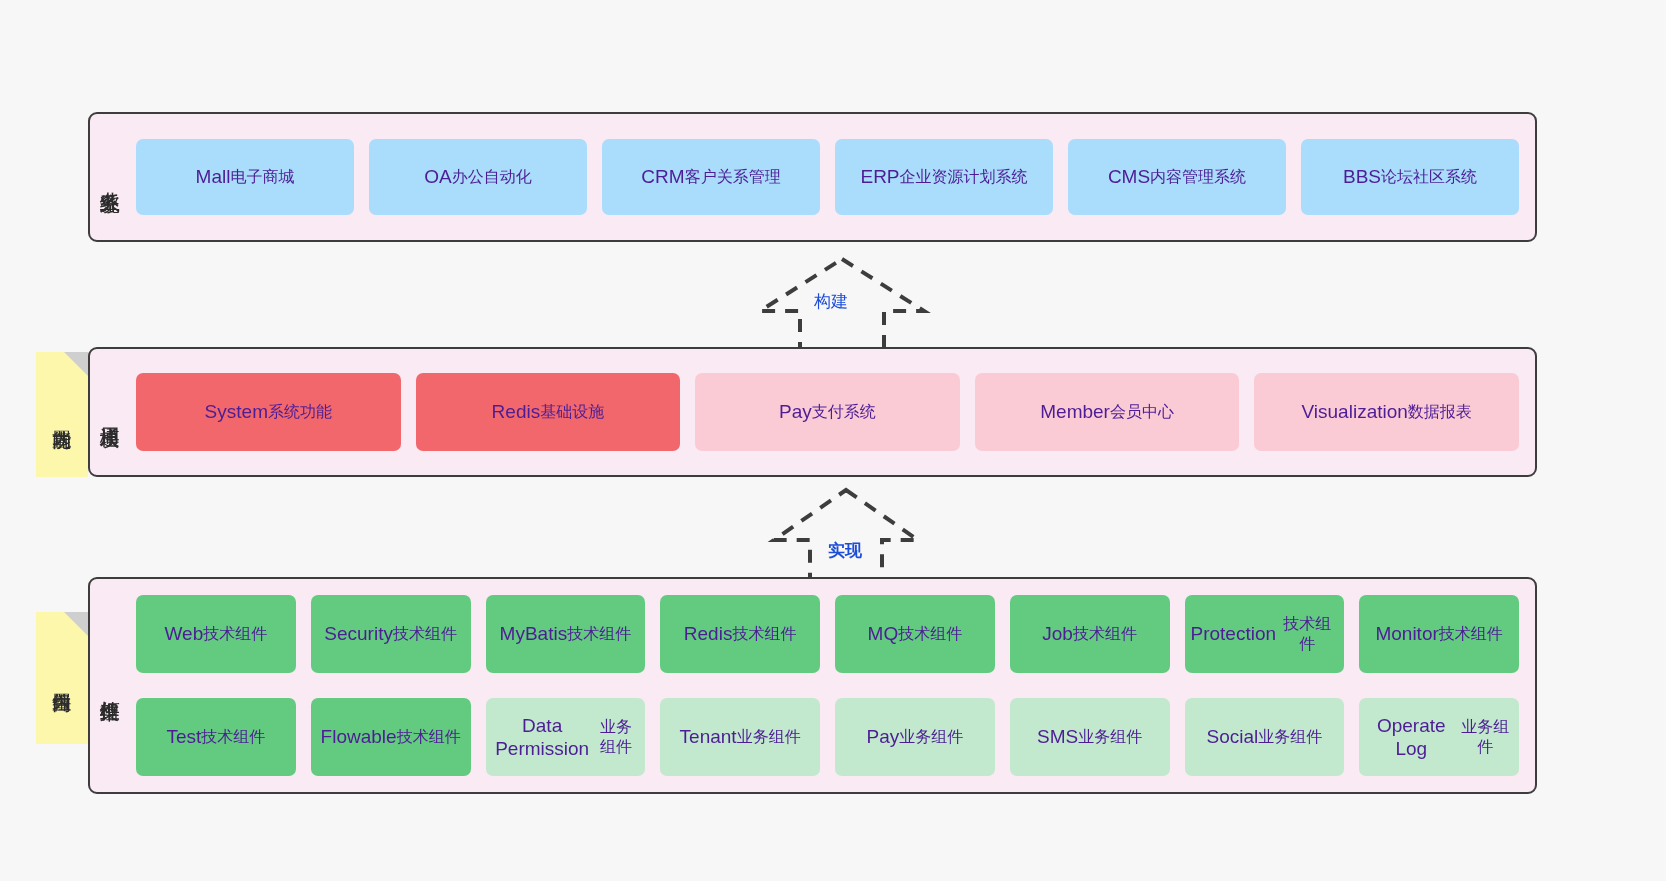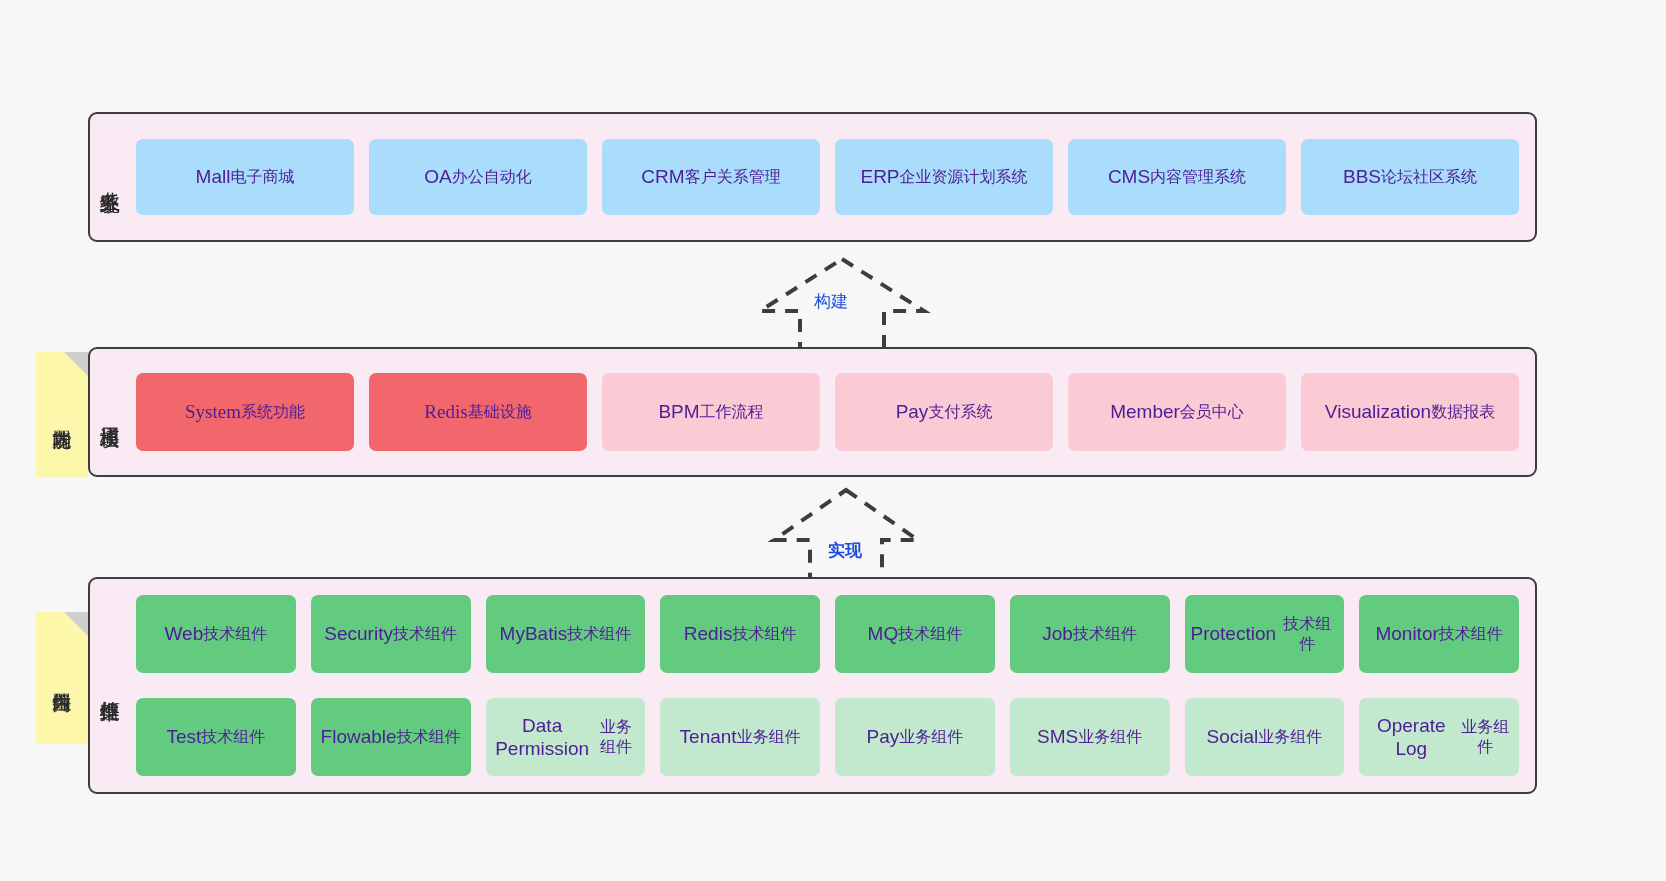--- a/index.html
+++ b/index.html
@@ -72,21 +72,21 @@
     color: #4c1d95;
     line-height: 1.22;
     padding: 4px 6px;
   }
 
   .tile .en { font-size: 19px; }
   .tile .cn { font-size: 16px; }
 
   
   .t-blue      { background: #aadcfb; }
-  .t-red       { background: #f2676c; font-family: Liberation Serif, serif; }
+  .t-red       { background: #f2676c; }
   .t-pink      { background: #fbcbd5; }
   .t-green     { background: #63cb7f; }
   .t-lgreen    { background: #c2e9cd; }
 
   
   #layer-business { left: 88px; top: 112px; width: 1449px; height: 130px; }
   #layer-business .tile-row { height: 76px; }
 
   #layer-common   { left: 88px; top: 347px; width: 1449px; height: 130px; }
   #layer-common .tile-row { height: 78px; }
@@ -192,24 +192,20 @@
       <div class="tile-row">
         <div class="tile t-red">
           <span class="en">System</span>
           <span class="cn">系统功能</span>
         </div>
         <div class="tile t-red">
           <span class="en">Redis</span>
           <span class="cn">基础设施</span>
         </div>
         <div class="tile t-pink">
-          <span class="en">BPM</span>
-          <span class="cn">工作流程</span>
-        </div>
-        <div class="tile t-pink">
           <span class="en">Pay</span>
           <span class="cn">支付系统</span>
         </div>
         <div class="tile t-pink">
           <span class="en">Member</span>
           <span class="cn">会员中心</span>
         </div>
         <div class="tile t-pink">
           <span class="en">Visualization</span>
           <span class="cn">数据报表</span>

